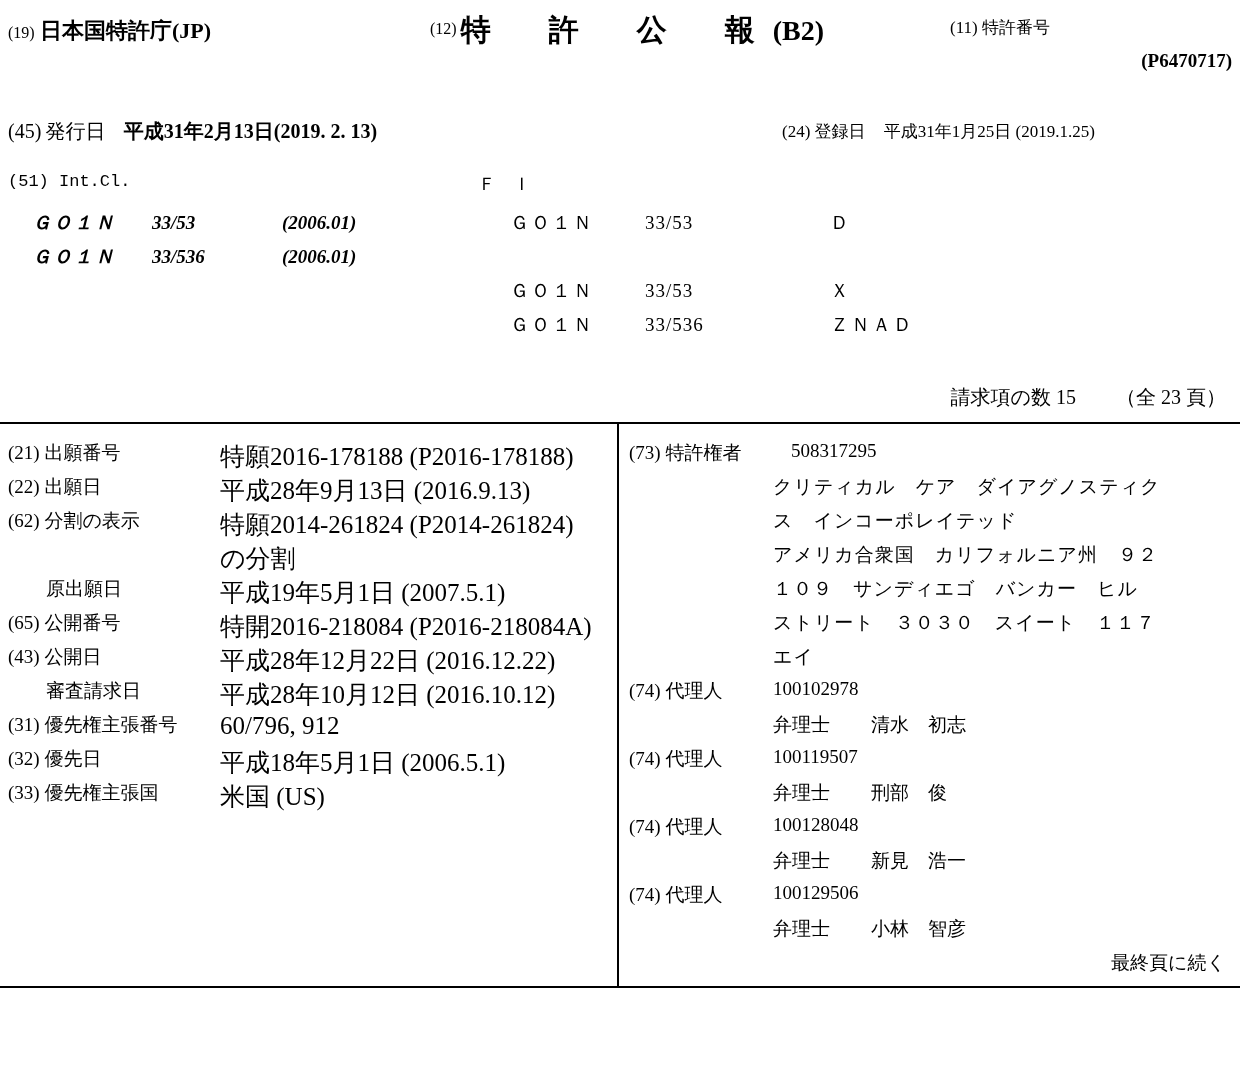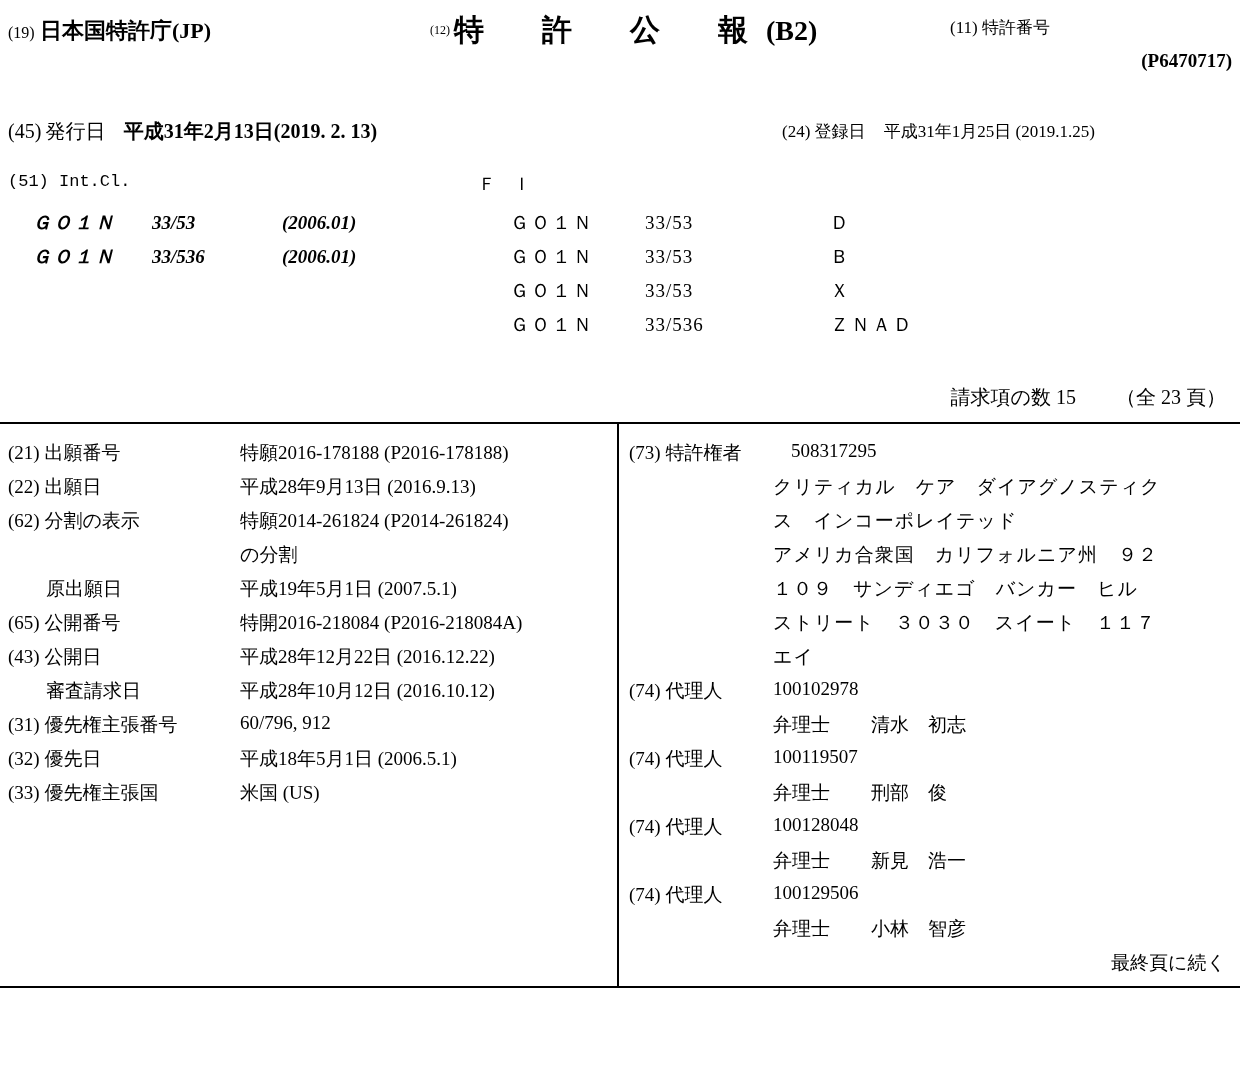--- a/index.html
+++ b/index.html
@@ -38,21 +38,21 @@
   }
   .hdr-office .code { font-size: 16px; }
   .hdr-office .name { font-weight: bold; font-size: 22px; letter-spacing: 0px; }
   .hdr-center {
     position: absolute;
     left: 430px;
     top: 0px;
     font-size: 16px;
     white-space: nowrap;
   }
-  .hdr-center .code { font-size: 12px; vertical-align: 6px;}
+  .hdr-center .code { font-size: 16px; vertical-align: 6px;}
   .hdr-center .big {
     font-weight: bold;
     font-size: 30px;
     letter-spacing: 14px;
   }
   .hdr-center .b2 {
     font-weight: bold;
     font-size: 28px;
     letter-spacing: 0px;
   }
@@ -197,22 +197,22 @@
     height: 562px;
   }
   .bl-code {
     position: absolute;
     left: 8px;
     font-size: 19px;
     white-space: nowrap;
   }
   .bl-val {
     position: absolute;
-    left: 240px;
-    font-size: 19px;
+    left: 220px;
+    font-size: 25px;
     white-space: nowrap;
   }
   .br-code {
     position: absolute;
     left: 8px;
     font-size: 19px;
     white-space: nowrap;
   }
   .br-val {
     position: absolute;
@@ -290,23 +290,20 @@
 
     <div class="ipc-row" style="top:38px;">
       <span class="cls">ＧＯ１Ｎ</span><span class="grp">33/53</span><span class="ver">(2006.01)</span>
     </div>
     <div class="ipc-row" style="top:72px;">
       <span class="cls">ＧＯ１Ｎ</span><span class="grp">33/536</span><span class="ver">(2006.01)</span>
     </div>
 
     <div class="fi-row" style="top:38px;font-family:Liberation Serif, serif;">
       <span class="cls">ＧＯ１Ｎ</span><span class="grp">33/53</span><span class="sym">Ｄ</span>
-    </div>
-    <div class="fi-row" style="top:72px;">
-      <span class="cls">ＧＯ１Ｎ</span><span class="grp">33/53</span><span class="sym">Ｂ</span>
     </div>
     <div class="fi-row" style="top:106px;">
       <span class="cls">ＧＯ１Ｎ</span><span class="grp">33/53</span><span class="sym">Ｘ</span>
     </div>
     <div class="fi-row" style="top:140px;">
       <span class="cls">ＧＯ１Ｎ</span><span class="grp">33/536</span><span class="sym">ＺＮＡＤ</span>
     </div>
   </div>
 
   <div class="claims">

